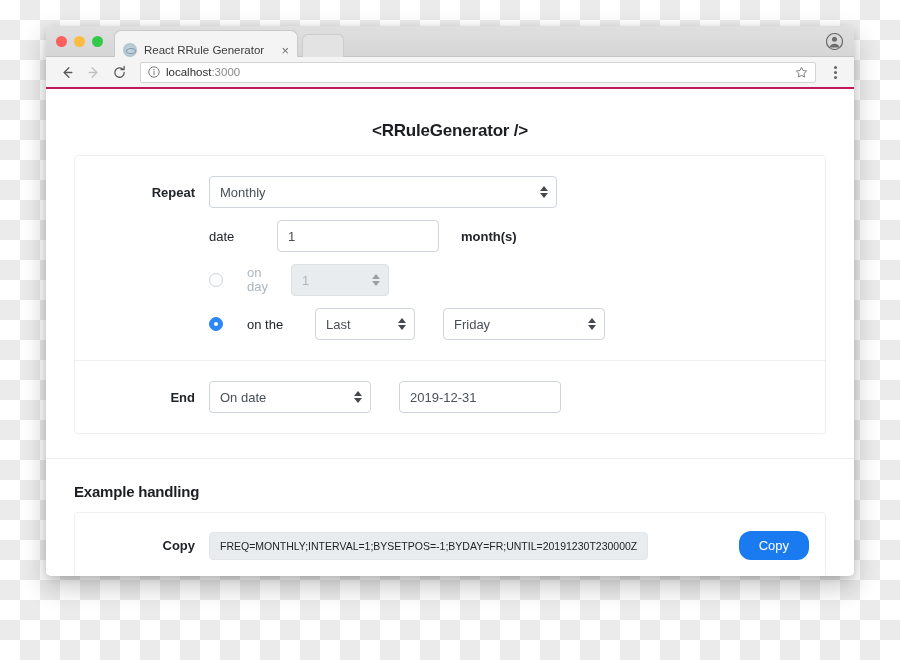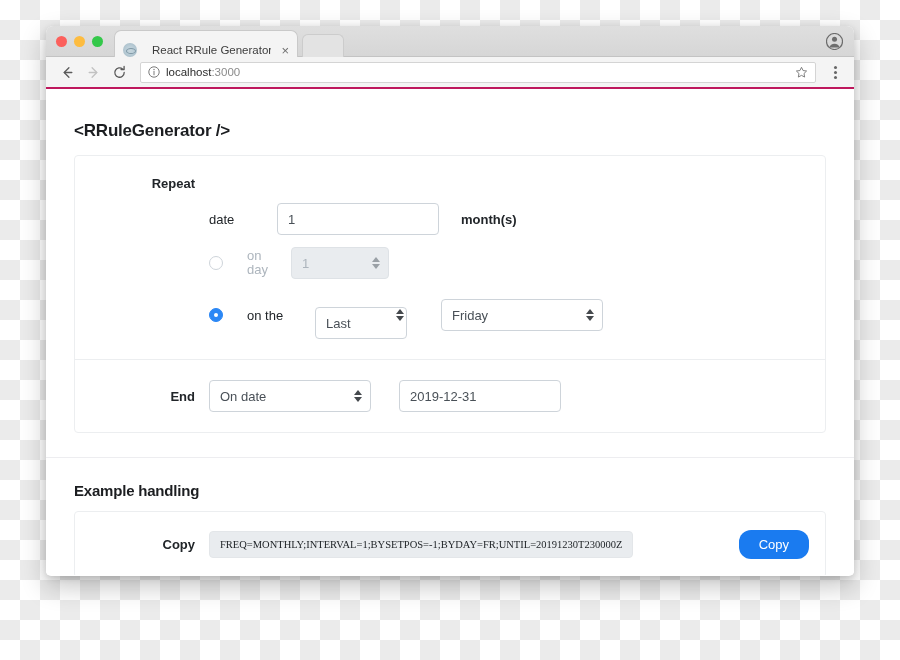--- a/index.html
+++ b/index.html
@@ -50,21 +50,20 @@
 
   .tab {
     position: absolute; left: 68px; top: 4px;
     width: 184px; height: 27px;
     background: #f4f4f4;
     border-radius: 7px 7px 0 0;
     border: 1px solid #c9c9c9;
     border-bottom: none;
     display: flex; align-items: center;
     padding: 12px 6px 0 8px;
-    gap: 8px;
   }
   .favicon {
     width: 14px; height: 14px; border-radius: 50%;
     background: radial-gradient(circle at 50% 50%, #c7d6dd 0%, #b9ccd6 45%, #9fb6c2 100%);
     flex: 0 0 auto; margin-right: 7px;
     position: relative;
   }
   .favicon::after{
     content:""; position:absolute; left:3px; top:5px;
     width:8px; height:4px; border:1px solid #7f98a6; border-radius:50%;
@@ -134,20 +133,21 @@
   .viewport {
     height: 486px;
     background: #ffffff;
     overflow: hidden;
     padding: 0 28px;
   }
   .page-title {
     font-size: 17px; font-weight: bold; color: #1c1e21;
     margin: 32px 0 14px 0;
     letter-spacing: -0.2px;
+    text-align: center;
   }
 
   .card {
     border: 1px solid #eceef0;
     border-radius: 4px;
     background: #fff;
   }
   .card-section { padding: 14px 0 14px 0; }
   .card-section + .card-section { border-top: 1px solid #eceef0; }
 
@@ -237,21 +237,21 @@
     font-size: 15px; font-weight: bold; color: #1c1e21;
     margin: 24px 0 12px 0;
     letter-spacing: -0.2px;
   }
 
   .rrule-value {
     flex: 0 0 auto;
     background: #e9ecef;
     border: 1px solid #e3e6e9;
     border-radius: 4px;
-    font-family: Liberation Serif, serif;
+    font-family: Liberation Sans, sans-serif;
     font-size: 10.5px;
     color: #212529;
     padding: 7px 10px;
     white-space: nowrap;
   }
   .copy-btn {
     margin-left: auto;
     background: #1a7bf0;
     color: #ffffff;
     border: none; border-radius: 12px;
@@ -338,20 +338,29 @@
   <div class="viewport">
 
     <h1 class="page-title">&lt;RRuleGenerator /&gt;</h1>
 
     <div class="card">
 
       <div class="card-section">
 
         <div class="row">
           <span class="lbl-right">Repeat</span>
+          <span class="select-wrap" style="flex:0 0 348px;">
+            <span class="ctrl select-like" style="width:348px;">
+              <span>Monthly</span>
+            </span>
+            <span class="select-arrows">
+              <span class="up"></span>
+                <span class="dn"></span>
+            </span>
+          </span>
         </div>
 
         <div class="row">
           <span class="lbl-right"></span>
           <span class="lbl-plain" style="width:68px;flex:0 0 68px;">date</span>
           <span class="ctrl" style="width:162px;flex:0 0 162px;">
             <span>1</span>
           </span>
           <span class="lbl-plain" style="padding-left:22px;padding-right:0;font-weight:bold;">month(s)</span>
         </div>
@@ -372,21 +381,21 @@
                 <span class="dn"></span>
             </span>
           </span>
         </div>
 
         <div class="row">
           <span class="lbl-right"></span>
           <span class="radio checked"></span>
           <span class="lbl-plain" style="width:68px;flex:0 0 68px;">on the</span>
           <span class="select-wrap" style="flex:0 0 98px;margin-right:28px;">
-            <span class="ctrl select-like" style="width:92px;margin-top:16px;">
+            <span class="ctrl select-like" style="width:100px;">
               <span>Last</span>
             </span>
             <span class="select-arrows">
               <span class="up"></span>
                 <span class="dn"></span>
             </span>
           </span>
           <span class="select-wrap" style="flex:0 0 162px;">
             <span class="ctrl select-like" style="width:162px;">
               <span>Friday</span>

